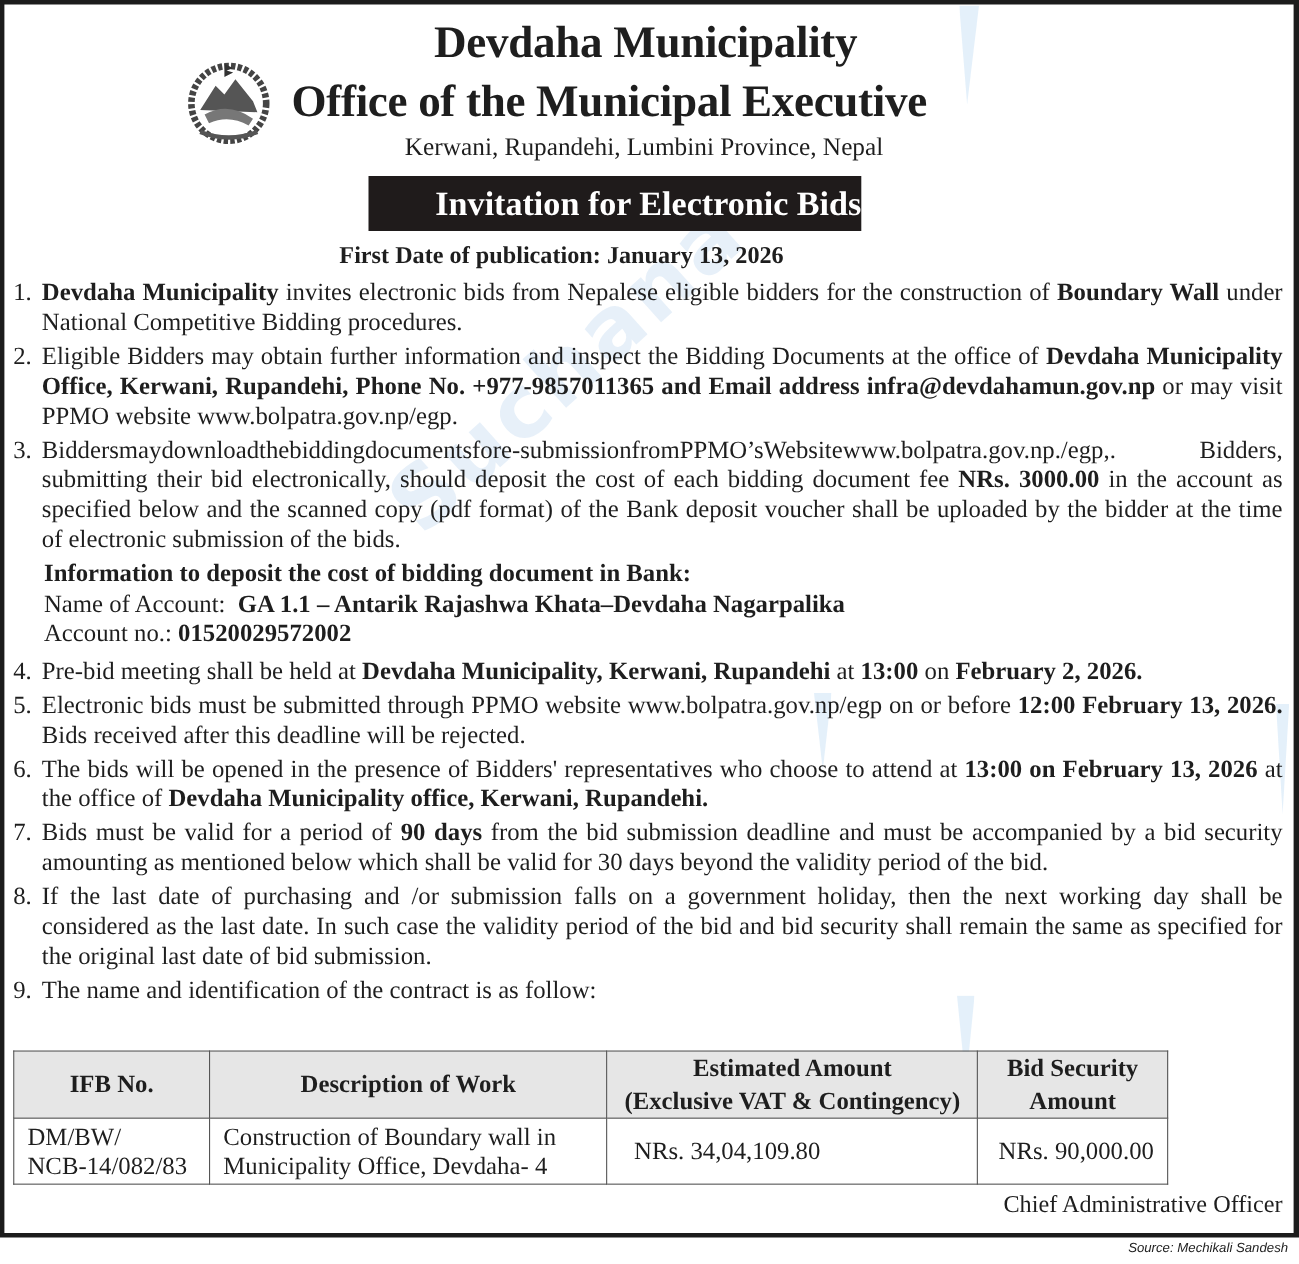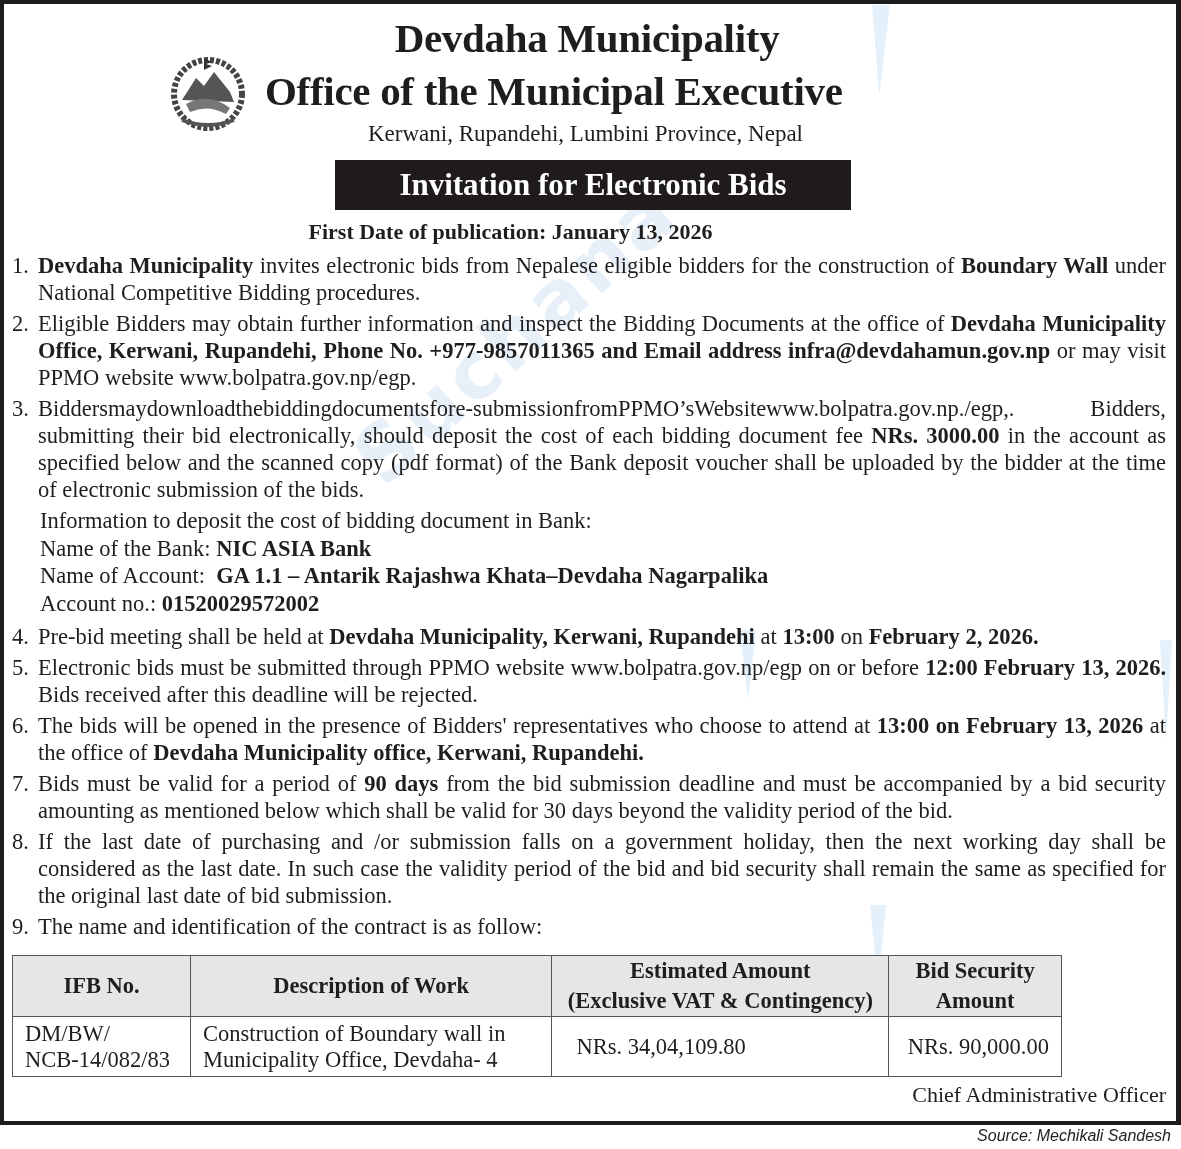--- a/index.html
+++ b/index.html
@@ -11,38 +11,38 @@
                transform:rotate(-42deg); color:rgba(120,170,220,0.18);
                font-family:"DejaVu Sans",sans-serif; font-weight:bold; font-size:78px;
                letter-spacing:4px; pointer-events:none; white-space:nowrap; }
   .wm-shape { position:absolute; background:rgba(130,185,230,0.22); pointer-events:none; }
   .emblem { position:absolute; left:168px; top:52px; width:80px; height:80px; }
   .title1 { position:absolute; left:0; width:1181px; top:14px; text-align:center;
             font-weight:bold; font-size:41px; letter-spacing:-0.3px; }
   .title1 span { margin-left:-7px; }
   .title2 { position:absolute; left:265px; top:67px; font-weight:bold; font-size:41px; letter-spacing:-0.3px; }
   .addr { position:absolute; left:0; width:1181px; top:121px; text-align:center; font-size:23px; margin-left:-5px; }
-  .banner { position:absolute; left:335px; top:160px; width:516px; height:50px;
+  .banner { position:absolute; left:335px; top:160px; width:448px; height:50px;
             background:#1f1b1b; color:#fff; font-weight:bold; font-size:31px;
-            text-align:center; line-height:50px; }
+            text-align:right; line-height:50px; }
   .pubdate { position:absolute; left:0; width:1021px; top:219px; text-align:center;
              font-weight:bold; font-size:22px; }
   .body { position:absolute; left:12px; top:252px; width:1154px; font-size:22.5px; line-height:27px; }
   .item { position:relative; padding-left:26px; margin-bottom:4px; text-align:justify; }
   .item .num { position:absolute; left:0; top:0; }
   .bankinfo { padding-left:28px; margin-bottom:6px; line-height:27.5px; }
-  .bankinfo .hdr { font-weight:normal; }
+  .bankinfo .hdr { font-weight:bold; }
   b { font-weight:bold; }
   table.contract { position:absolute; left:12px; top:955px; width:1050px; border-collapse:collapse; font-size:22.5px; }
   table.contract th, table.contract td { border:1.5px solid #555; }
   table.contract th { background:#e6e6e6; font-weight:bold; height:59px; line-height:30px; text-align:center; padding:0 4px; }
   table.contract td { height:59px; line-height:26px; vertical-align:middle; padding:0 12px; }
   .signoff { position:absolute; right:15px; top:1082px; font-weight:normal; font-size:22px; }
   .source { position:absolute; right:10px; top:1127px; font-family:"Liberation Sans",sans-serif;
-            font-style:italic; font-size:16px; color:#222; }
+            font-style:italic; font-size:12px; color:#222; }
 </style>
 </head>
 <body>
 
 <div class="frame"></div>
 
 <div class="watermark">Suchana</div>
 <div class="wm-shape" style="left:872px;top:5px;width:18px;height:90px;clip-path:polygon(0 0,100% 0,40% 100%);"></div>
 <div class="wm-shape" style="left:740px;top:630px;width:16px;height:70px;clip-path:polygon(0 0,100% 0,50% 100%);"></div>
 <div class="wm-shape" style="left:870px;top:905px;width:16px;height:80px;clip-path:polygon(0 0,100% 0,50% 100%);"></div>
@@ -70,21 +70,20 @@
   <div class="item">
     <span class="num">2.</span>
     <span>Eligible Bidders may obtain further information and inspect the Bidding Documents at the office of </span><b>Devdaha Municipality Office, Kerwani, Rupandehi, Phone No. +977-9857011365 and Email address infra@devdahamun.gov.np</b><span> or may visit PPMO website www.bolpatra.gov.np/egp.</span>
   </div>
   <div class="item">
     <span class="num">3.</span>
     <span>Biddersmaydownloadthebiddingdocumentsfore-submissionfromPPMO’sWebsitewww.bolpatra.gov.np./egp,. Bidders, submitting their bid electronically, should deposit the cost of each bidding document fee </span><b>NRs. 3000.00</b><span> in the account as specified below and the scanned copy (pdf format) of the Bank deposit voucher shall be uploaded by the bidder at the time of electronic submission of the bids.</span>
   </div>
   <div class="bankinfo">
     <div class="hdr">Information to deposit the cost of bidding document in Bank:</div>
-    <div><span>Name of the Bank: </span><b>NIC ASIA Bank</b></div>
     <div><span style="white-space:pre">Name of Account:  </span><b>GA 1.1 – Antarik Rajashwa Khata–Devdaha Nagarpalika</b></div>
     <div><span>Account no.: </span><b>01520029572002</b></div>
   </div>
   <div class="item">
     <span class="num">4.</span>
     <span>Pre-bid meeting shall be held at </span><b>Devdaha Municipality, Kerwani, Rupandehi</b><span> at </span><b>13:00</b><span> on </span><b>February 2, 2026.</b>
   </div>
   <div class="item">
     <span class="num">5.</span>
     <span>Electronic bids must be submitted through PPMO website www.bolpatra.gov.np/egp on or before </span><b>12:00 February 13, 2026.</b><span> Bids received after this deadline will be rejected.</span>

